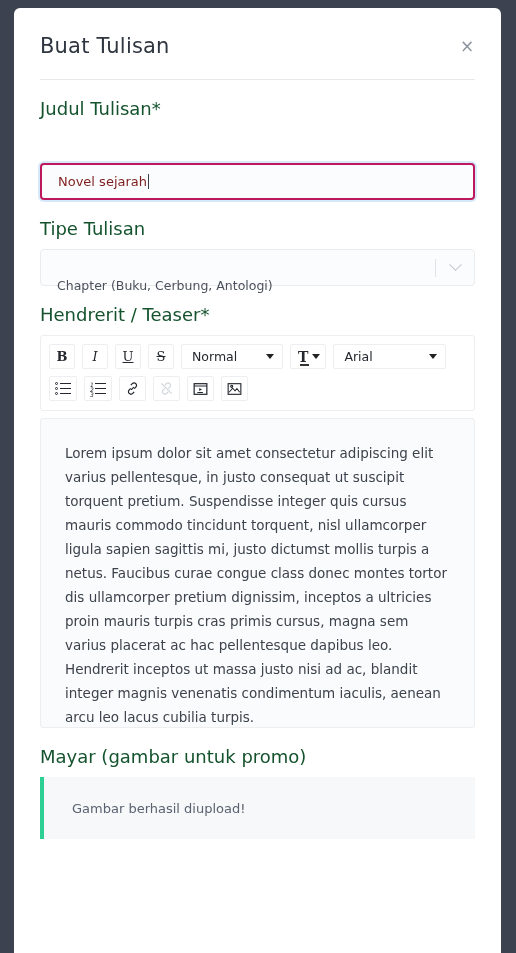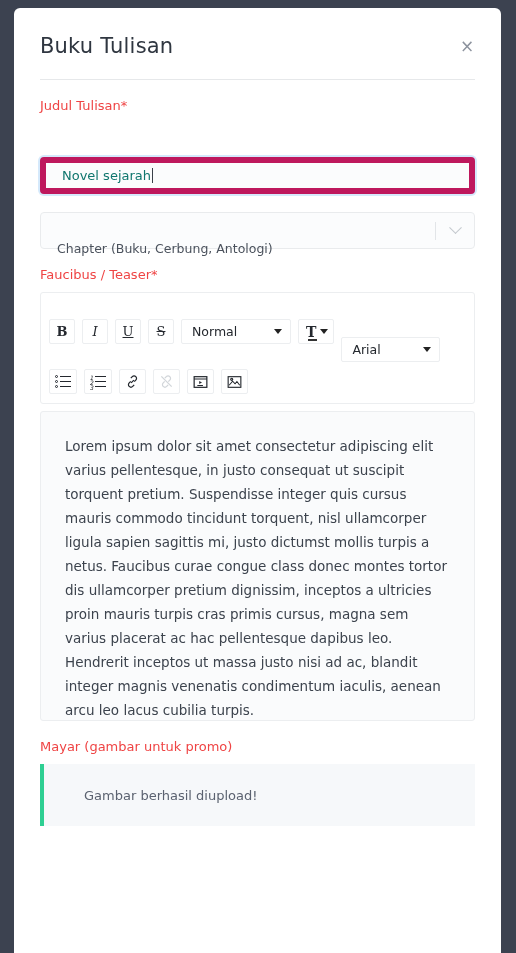--- a/index.html
+++ b/index.html
@@ -53,34 +53,34 @@
   }
   .divider {
     margin-top: 21px;
     height: 1px;
     background: #e6e8ea;
   }
 
   
   .field { margin-top: 18px; }
   .field-label {
-    font-size: 13px;
-    color: #ef4444;
+    font-size: 18px;
+    color: #14532d;
     margin-bottom: 10px;
   }
 
   .text-input {
     width: 100%;
     height: 37px;
-    border: 6px solid #be185d;
+    border: 2px solid #be185d;
     border-radius: 4px;
     background: #fbfcfd;
     padding: 0 16px;
     font-size: 13px;
-    color: #0f766e;
+    color: #7f1d1d;
     font-family: "DejaVu Sans", sans-serif;
     outline: none;
     box-shadow: 0 0 0 2px rgba(88,167,240,.25);
     display: flex; align-items: center; margin-top: 44px;
   }
   .caret {
     display: inline-block;
     width: 1px; height: 15px;
     background: #3a4049;
     margin-left: 1px;
@@ -153,22 +153,22 @@
     font-family: "DejaVu Sans", sans-serif;
   }
   .pk-label { flex: 1; white-space: nowrap; }
   .caret-dn {
     width: 0; height: 0;
     border-left: 4.5px solid transparent;
     border-right: 4.5px solid transparent;
     border-top: 5.5px solid #222;
     margin-left: 18px;
   }
-  .picker-normal { width: 110px; }
-  .picker-font { width: 99px; margin-top: 36px; }
+  .picker-normal { width: 102px; }
+  .picker-font { width: 113px; }
   .picker-color { padding: 0 5px 0 7px; }
   .picker-color .caret-dn { margin-left: 4px; }
   .tcolor {
     font-family: "DejaVu Serif", serif;
     font-size: 14px; font-weight: bold;
     position: relative; line-height: 1;
   }
   .tcolor::after {
     content: ""; position: absolute;
     left: 2px; bottom: -2px; width: 9px; height: 2px;
@@ -193,62 +193,63 @@
   .ic .ln.l1 { top: 1px; } .ic .ln.l2 { top: 6px; } .ic .ln.l3 { top: 11px; }
   .ic .dt { position: absolute; left: 0; width: 3.2px; height: 3.2px; border: 1px solid currentColor; border-radius: 50%; }
   .ic .dt.d1 { top: 0.5px; } .ic .dt.d2 { top: 5.5px; } .ic .dt.d3 { top: 10.5px; }
   .ic .nm { position: absolute; left: 0; font-size: 6px; font-family: "DejaVu Sans", sans-serif; line-height: 1; }
   .ic .nm.n1 { top: 0px; } .ic .nm.n2 { top: 5px; } .ic .nm.n3 { top: 10px; }
 
   
   .alert {
     background: #f6f8fa;
     border-left: 4px solid #2ecf92;
-    padding: 22px 24px 22px 40px;
+    padding: 22px 24px 22px 28px;
     font-size: 13px;
     color: #5b6270;
     height: 62px;
     display: flex; align-items: center;
   }
 </style>
 </head>
 <body>
 
 <div id="modal">
   <div class="inner">
 
     <div class="hdr">
-      <div class="hdr-title">Buku Tulisan</div>
+      <div class="hdr-title">Buat Tulisan</div>
       <button class="close-btn">×</button>
       <div class="divider"></div>
     </div>
 
     <div class="field">
       <div class="field-label">Judul Tulisan*</div>
       <div class="text-input">
         <span>Novel sejarah</span>
           <span class="caret"></span>
       </div>
     </div>
 
     <div class="field">
+      <div class="field-label">Tipe Tulisan</div>
       <div class="select-box">
         <span class="select-value">Chapter (Buku, Cerbung, Antologi)</span>
         <span class="sel-sep"></span>
         <span class="sel-arrow">
             <span class="chev"></span>
           </span>
       </div>
     </div>
 
     <div class="field">
     </div>
 
     <div class="field">
-      <div class="field-label">Faucibus / Teaser*</div>
+      <div class="field-label">Hendrerit / Teaser*</div>
 
       <div class="editor-toolbar">
         <div class="tb-row">
           <div class="tb-btn" style="font-weight:bold">B</div>
           <div class="tb-btn" style="font-style:italic">I</div>
           <div class="tb-btn" style="text-decoration:underline">U</div>
           <div class="tb-btn" style="text-decoration:line-through">S</div>
           <div class="tb-picker picker-normal">
             <span class="pk-label">Normal</span>
             <span class="caret-dn"></span>

